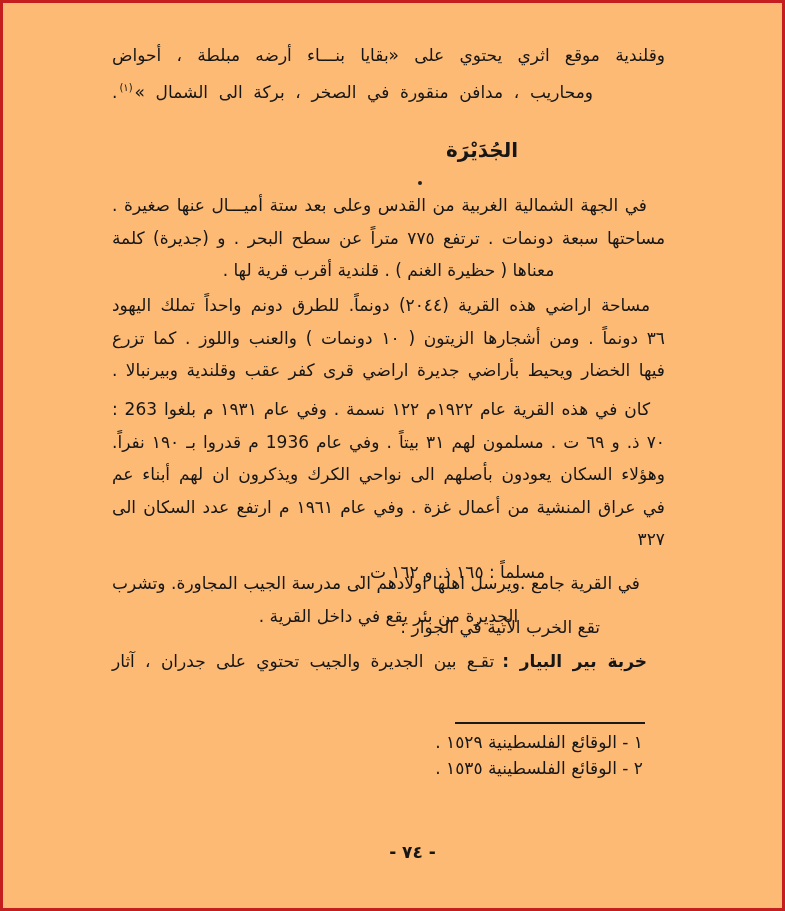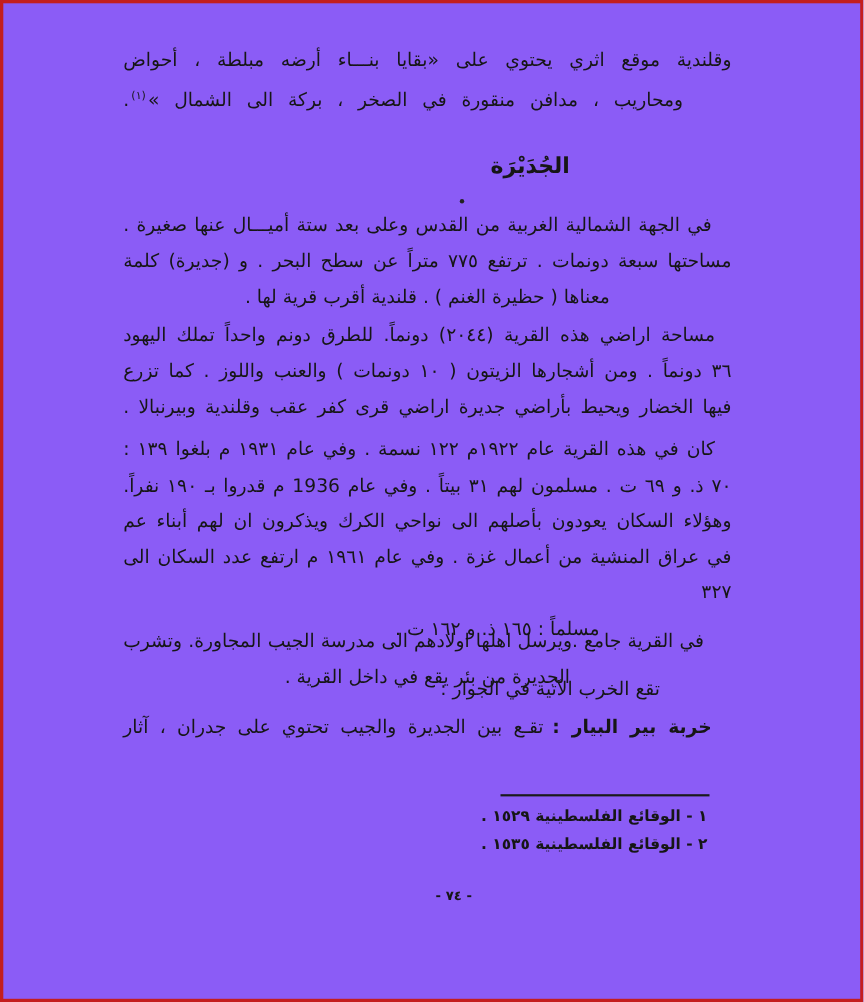--- a/index.html
+++ b/index.html
@@ -1,53 +1,53 @@
 <!DOCTYPE html>
 <html lang="ar"><head>
 <meta charset="utf-8">
 <style>
   html,body{margin:0;padding:0;background:#ffffff;}
   .page{
     position:relative;
     width:785px;height:911px;
     box-sizing:border-box;
-    background:#8b5cf6;
+    background:#fdba74;
     border:3px solid #eab308;
     font-family:"DejaVu Sans",sans-serif;
     color:#161616;
     direction:rtl;
     overflow:hidden;
   }
   .para{position:absolute;right:117px;width:553px;font-size:17px;line-height:32.5px;}
   .line{white-space:normal;}
   .fill{text-align:justify;text-align-last:justify;}
   .center{text-align:center;}
   .rightal{text-align:right;}
   .ind18{margin-right:18px;}
   .ind15{margin-right:15px;}
   .ind25{margin-right:25px;}
   .ind45{margin-right:45px;}
-  .ind48{margin-right:44px;}
+  .ind48{margin-right:72px;}
   .ind65{margin-right:65px;}
   .ind120{margin-right:120px;}
   .title{
     position:absolute;top:130px;right:200px;width:200px;
     text-align:center;font-size:20px;font-weight:bold;line-height:34px;
   }
   .ink-dot{position:absolute;left:415px;top:178px;width:4px;height:4px;border-radius:50%;background:#222;}
   .bold-lead{font-weight:bold;margin-left:8px;}
   sup.fn{font-size:10px;vertical-align:super;margin:0 2px;}
   .fn-sep{position:absolute;top:719px;right:137px;width:190px;border-top:2px solid #1a1a1a;}
   .footnotes{
     position:absolute;top:726px;right:139px;width:420px;
-    text-align:right;font-size:14px;line-height:26px;font-weight:bold;
+    text-align:right;font-size:17px;line-height:26px;font-weight:normal;
   }
   .page-number{
-    position:absolute;top:804px;left:40px;right:0;
-    text-align:center;font-size:12px;font-weight:bold;
+    position:absolute;top:839px;left:40px;right:0;
+    text-align:center;font-size:17px;font-weight:bold;
   }
 </style>
 </head>
 <body>
 
 <div class="page" style="border-color: rgb(196, 30, 30); color: rgb(22, 22, 22);">
 
   <div class="para" style="top:36px">
     <div class="line fill">وقلندية موقع اثري يحتوي على «بقايا بنـــاء أرضه مبلطة ، أحواض</div>
     <div class="line fill ind48"><span>ومحاريب ، مدافن منقورة في الصخر ، بركة الى الشمال »</span><sup class="fn">(١)</sup><span>.</span></div>
@@ -62,21 +62,21 @@
     <div class="line center">معناها ( حظيرة الغنم ) . قلندية أقرب قرية لها .</div>
   </div>
 
   <div class="para" style="top:286px">
     <div class="line fill ind15">مساحة اراضي هذه القرية (٢٠٤٤) دونماً. للطرق دونم واحداً تملك اليهود</div>
     <div class="line fill">٣٦ دونماً . ومن أشجارها الزيتون ( ١٠ دونمات ) والعنب واللوز . كما تزرع</div>
     <div class="line fill">فيها الخضار ويحيط بأراضي جديرة اراضي قرى كفر عقب وقلندية وبيرنبالا .</div>
   </div>
 
   <div class="para" style="top:390px">
-    <div class="line fill ind15">كان في هذه القرية عام ١٩٢٢م ١٢٢ نسمة . وفي عام ١٩٣١ م بلغوا ١٣٩ :</div>
+    <div class="line fill ind15">كان في هذه القرية عام ١٩٢٢م ١٢٢ نسمة . وفي عام ١٩٣١ م بلغوا 263 :</div>
     <div class="line fill">٧٠ ذ. و ٦٩ ت . مسلمون لهم ٣١ بيتاً . وفي عام 1936 م قدروا بـ ١٩٠ نفراً.</div>
     <div class="line fill">وهؤلاء السكان يعودون بأصلهم الى نواحي الكرك ويذكرون ان لهم أبناء عم</div>
     <div class="line fill">في عراق المنشية من أعمال غزة . وفي عام ١٩٦١ م ارتفع عدد السكان الى ٣٢٧</div>
     <div class="line rightal ind120">مسلماً : ١٦٥ ذ. و ١٦٢ ت .</div>
   </div>
 
   <div class="para" style="top:564px">
     <div class="line fill ind25">في القرية جامع .ويرسل اهلها اولادهم الى مدرسة الجيب المجاورة. وتشرب</div>
     <div class="line center">الجديرة من بئر يقع في داخل القرية .</div>
   </div>

